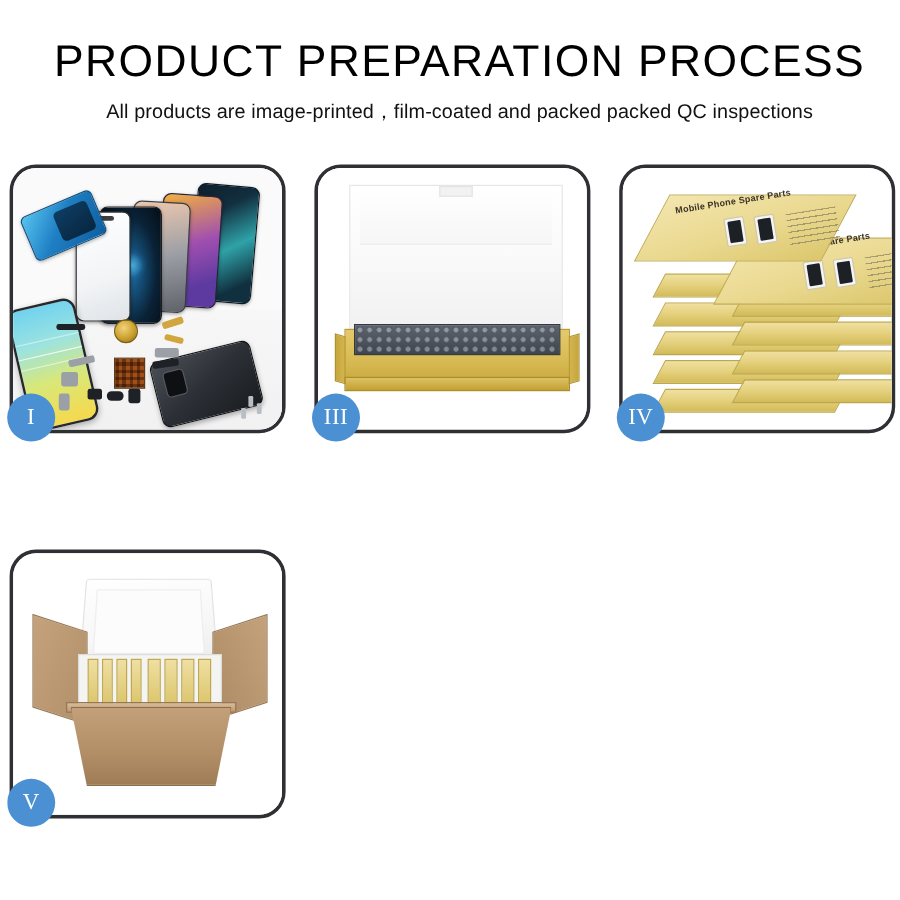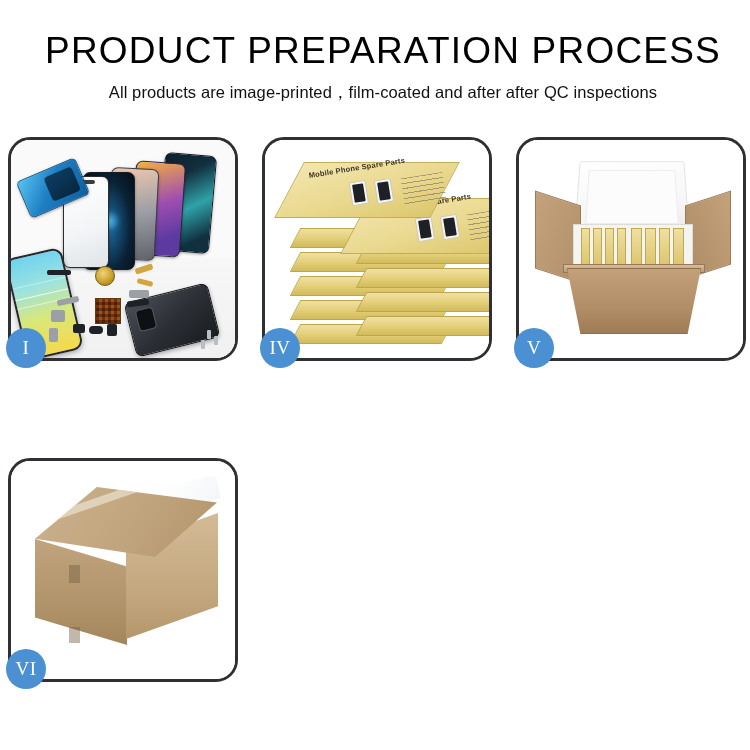--- a/index.html
+++ b/index.html
@@ -396,21 +396,21 @@
     transform: rotate(-12deg); border-radius:3px;
   }
 </style>
 </head>
 <body>
 
 <div class="page">
 
   <div class="header">
     <div class="title">PRODUCT PREPARATION PROCESS</div>
-    <div class="subtitle">All products are image-printed，film-coated and after after QC inspections</div>
+    <div class="subtitle">All products are image-printed，film-coated and packed packed QC inspections</div>
   </div>
 
   <div class="grid">
 
     <div class="panel">
       <div class="panel-inner p1">
         <div class="floor"></div>
 
         <div class="phone ph-a"></div>
         <div class="phone ph-b"></div>
@@ -437,20 +437,31 @@
         <div class="flex grey" style="left:38px;top:188px;width:9px;height:14px;border-radius:2px;"></div>
         <div class="flex dark" style="left:96px;top:184px;width:10px;height:12px;"></div>
         <div class="scr" style="left:196px;top:190px;"></div>
         <div class="scr" style="left:203px;top:196px;"></div>
         <div class="scr" style="left:190px;top:200px;"></div>
       </div>
       <div class="badge">I</div>
     </div>
 
 
+    <div class="panel">
+      <div class="panel-inner p3">
+        <div class="foam-lid"></div>
+        <div class="box3-flapL"></div>
+        <div class="box3-flapR"></div>
+        <div class="box3-body"></div>
+        <div class="box3-inner"></div>
+        <div class="box3-front"></div>
+      </div>
+      <div class="badge">III</div>
+    </div>
 
     <div class="panel">
       <div class="panel-inner p4">
         <div class="stack">
 
           <div class="sb" style="left:30px; top:176px;"></div>
           <div class="sb" style="left:30px; top:152px;"></div>
           <div class="sb" style="left:30px; top:128px;"></div>
           <div class="sb" style="left:30px; top:104px;"></div>
           <div class="sb" style="left:30px; top:80px;"></div>
@@ -491,27 +502,15 @@
         <div class="v-ybox" style="left:112px;width:11px;"></div>
         <div class="v-ybox" style="left:126px;width:11px;"></div>
         <div class="v-ybox" style="left:140px;width:11px;"></div>
         <div class="v-ybox" style="left:154px;width:11px;"></div>
         <div class="v-rim"></div>
         <div class="v-body"></div>
       </div>
       <div class="badge">V</div>
     </div>
 
-    <div class="panel">
-      <div class="panel-inner p6">
-        <div class="c-plastic"></div>
-        <div class="c-left"></div>
-        <div class="c-right"></div>
-        <div class="c-top"></div>
-        <div class="c-tape"></div>
-        <div class="c-seam" style="left:58px;top:104px;width:11px;height:18px;"></div>
-        <div class="c-seam" style="left:58px;top:166px;width:11px;height:16px;"></div>
-      </div>
-      <div class="badge">VI</div>
-    </div>
 
   </div>
 </div>
 
 </body></html>

